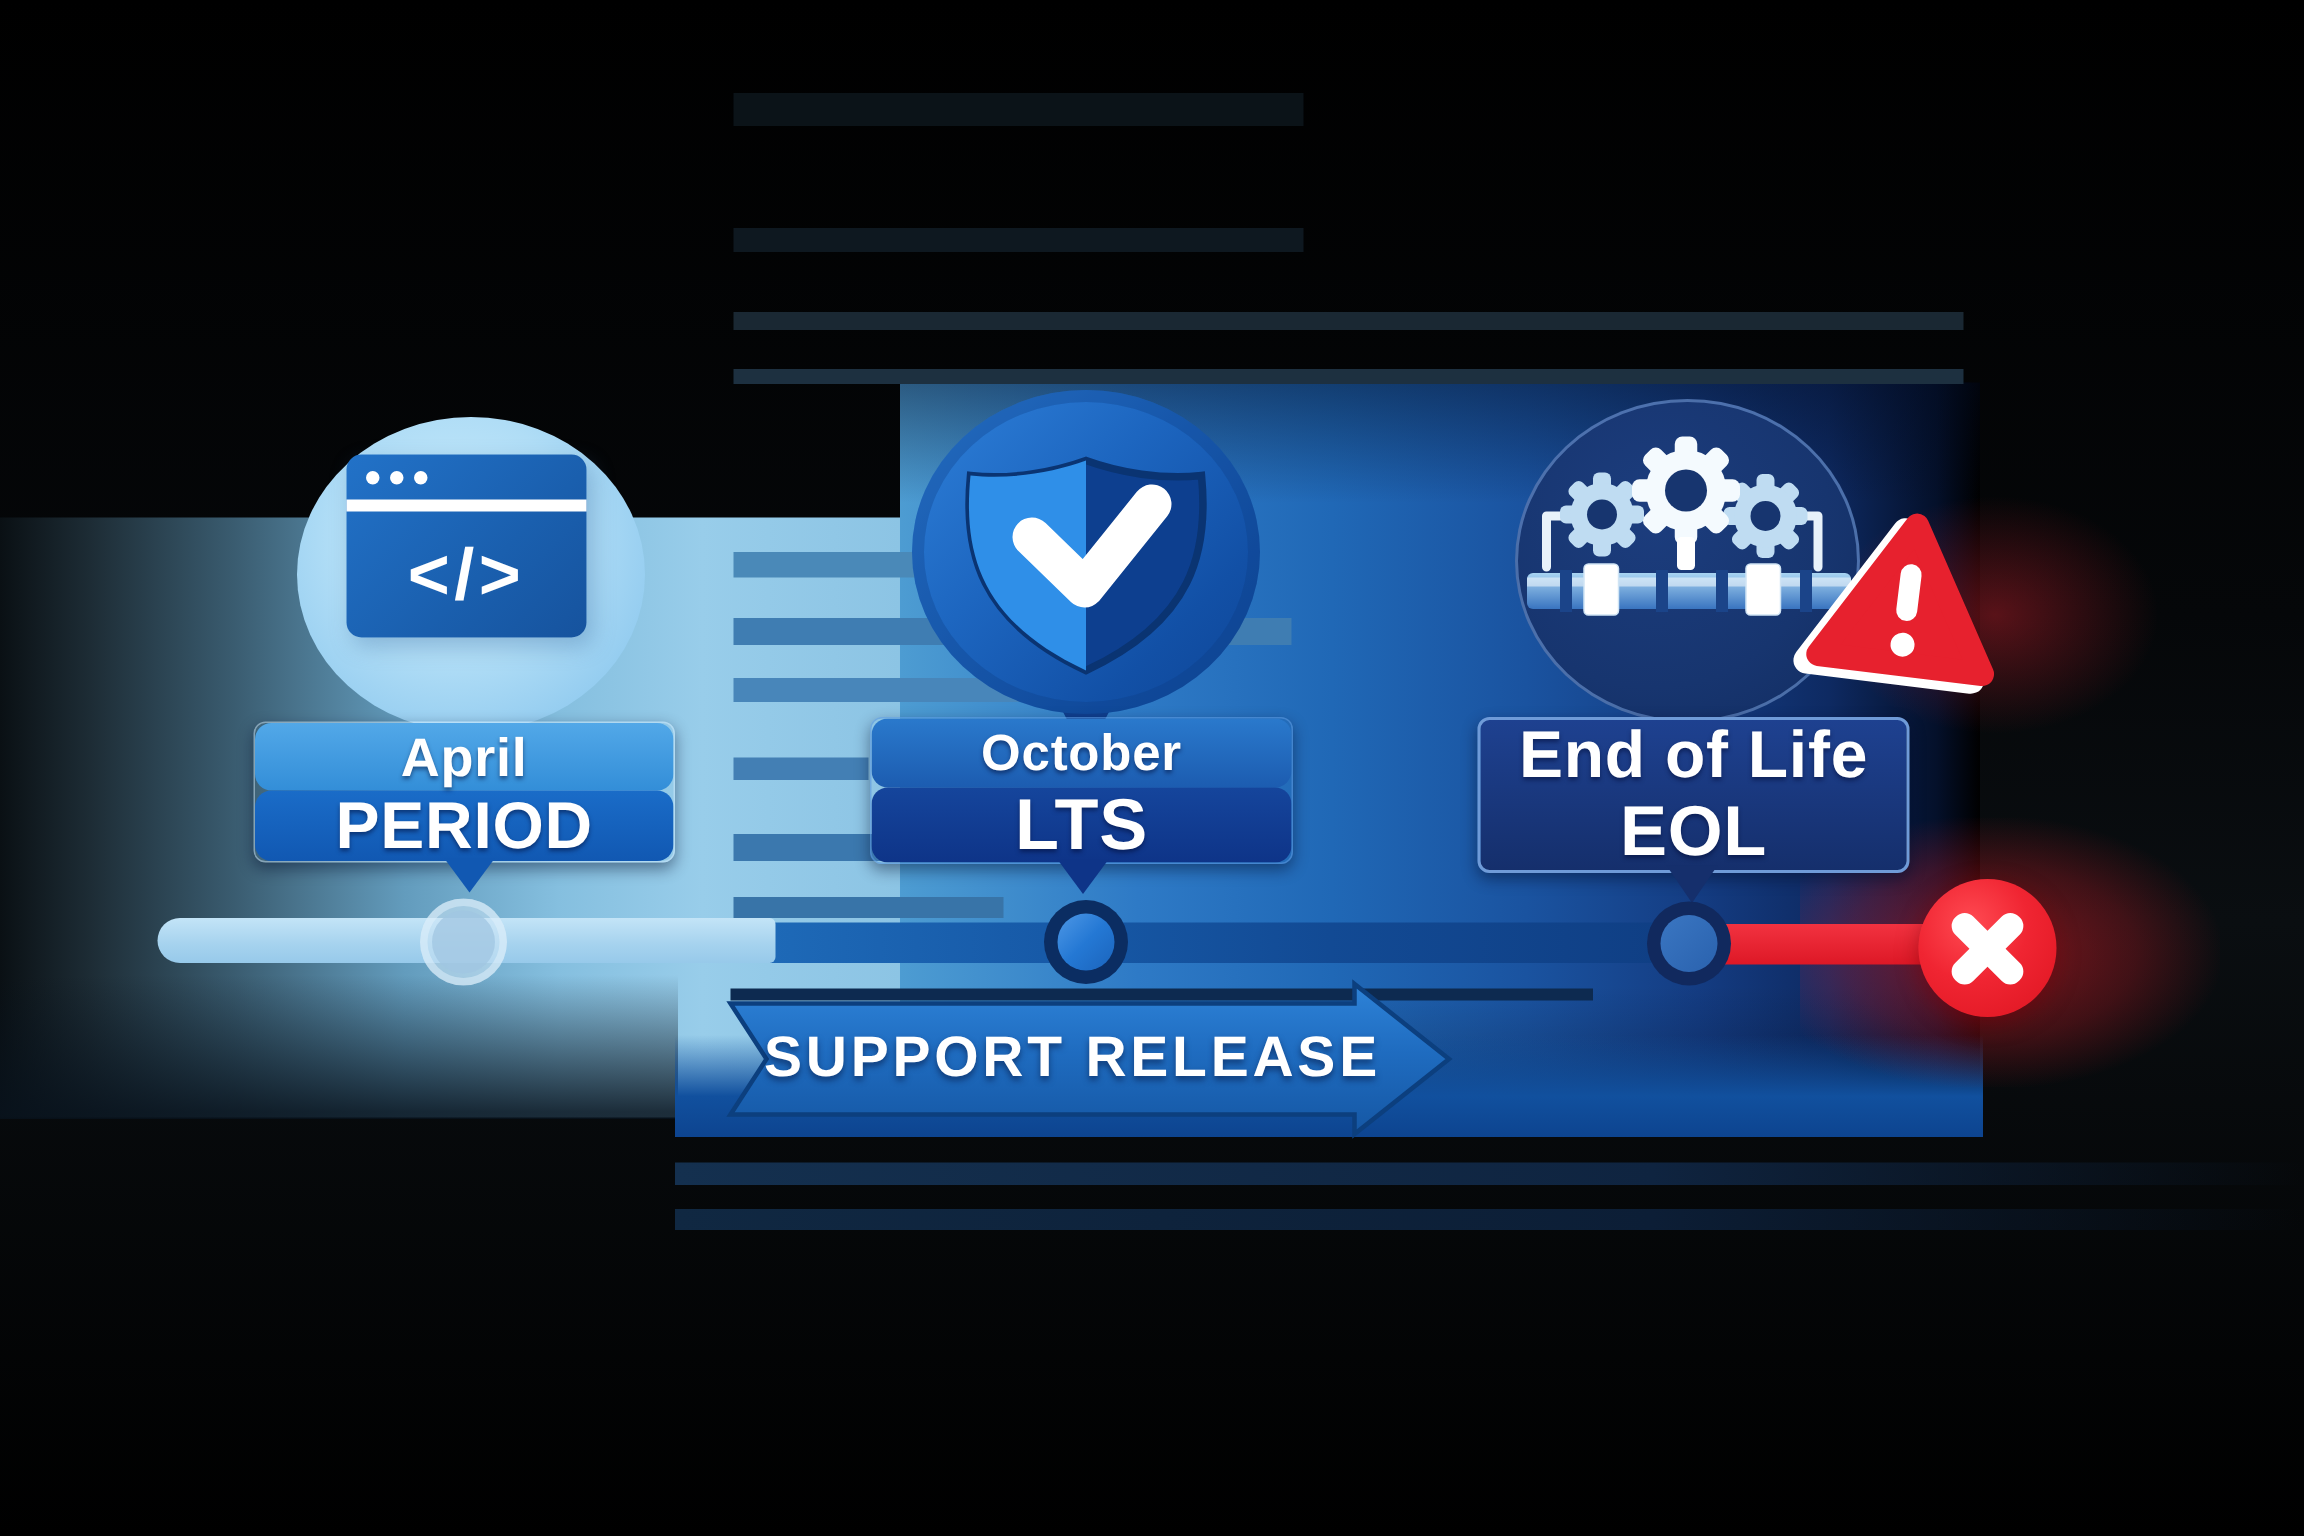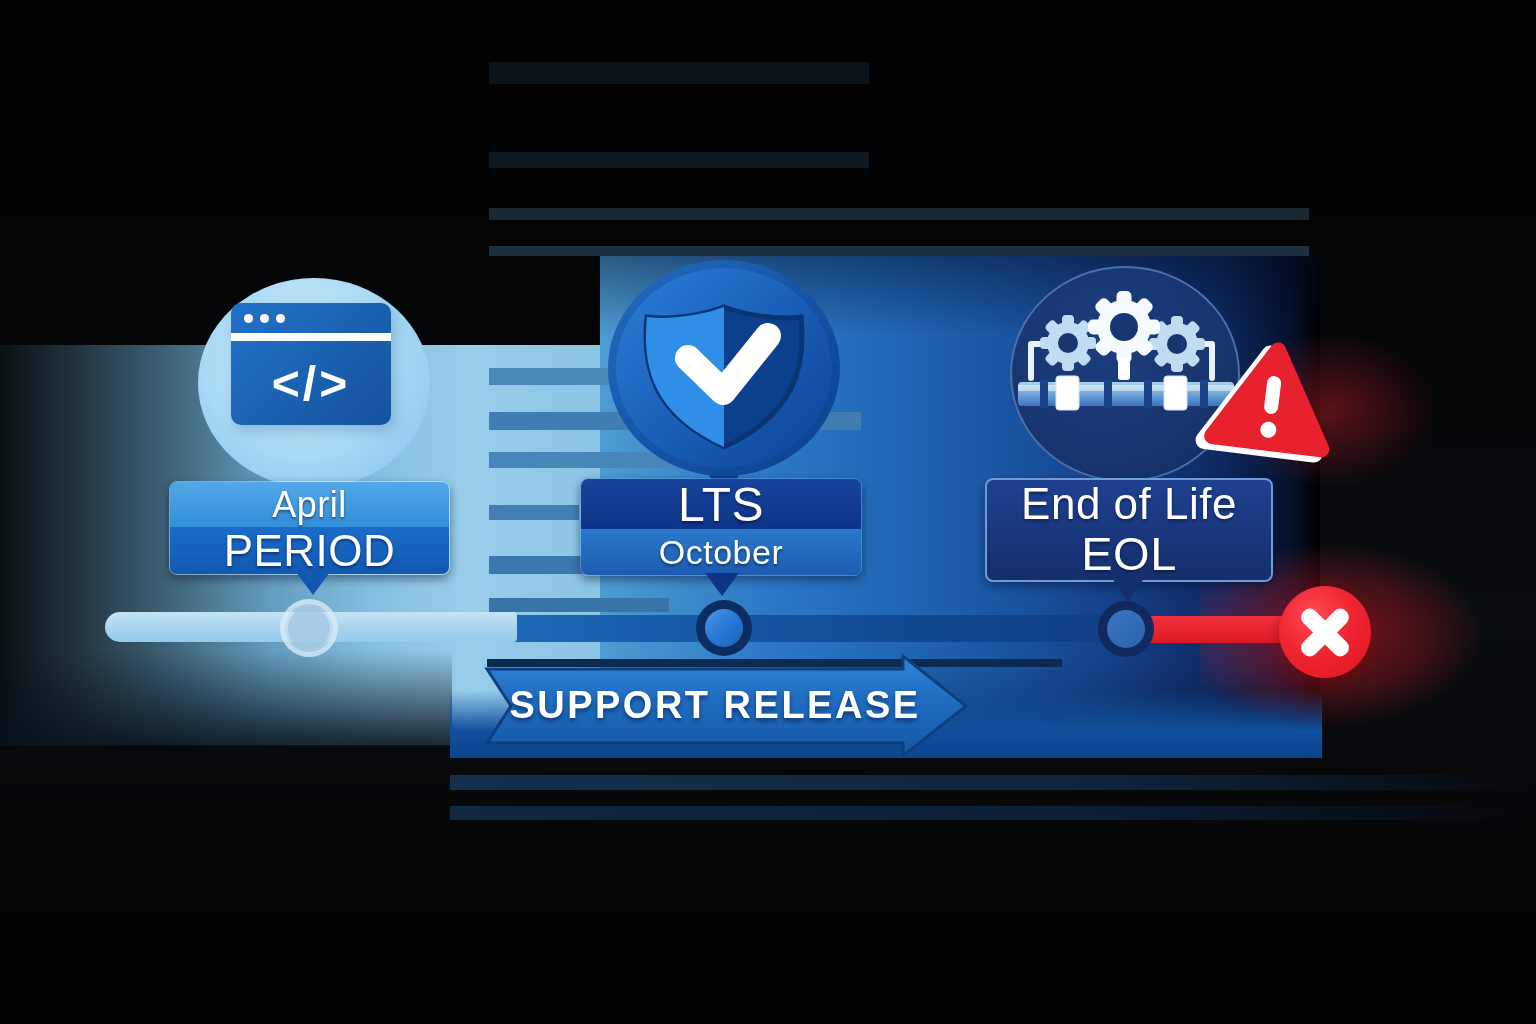--- a/index.html
+++ b/index.html
@@ -69,22 +69,22 @@
   .window-dot{position:absolute;top:11px;width:9px;height:9px;border-radius:50%;background:#fff;}
   .wd1{left:13px;} .wd2{left:29px;} .wd3{left:45px;}
   .window-divider{position:absolute;left:0;top:30px;width:100%;height:8px;background:#fff;}
   .code-glyph{position:absolute;left:0;top:38px;width:100%;height:84px;
     display:flex;align-items:center;justify-content:center;
     color:#fff;font-size:48px;font-weight:bold;letter-spacing:3px;}
 
   
   .label-box{position:absolute;border-radius:8px;overflow:hidden;
     box-shadow:0 4px 10px rgba(0,10,40,.45);}
-  .label-row{display:flex;align-items:center;justify-content:center;color:#fff;font-weight:normal;
-    text-shadow:0 2px 3px rgba(0,10,50,.5);letter-spacing:.5px;}
+  .label-row{display:flex;align-items:center;justify-content:center;color:#fff;font-weight:bold;
+    text-shadow:0 2px 3px rgba(0,10,50,.5);letter-spacing:.5px;border-radius:11px;}
   .box-release{left:169px;top:481px;width:279px;height:92px;border:1px solid rgba(220,240,255,.45);}
   .box-release .row-month{height:45px;font-size:36px;background:linear-gradient(180deg,#52a8e8 0%,#338ed8 100%);}
   .box-release .row-code{height:47px;font-size:44px;background:linear-gradient(180deg,#1a6cc8 0%,#1158b2 100%);}
   .box-lts{left:580px;top:478px;width:280px;height:96px;border:1px solid rgba(90,150,220,.6);}
   .box-lts .row-month{height:46px;font-size:34px;background:linear-gradient(180deg,#2a79cc 0%,#1c5cb0 100%);}
   .box-lts .row-code{height:50px;font-size:48px;background:linear-gradient(180deg,#15459c 0%,#0e3488 100%);}
   .box-eol{left:985px;top:478px;width:284px;height:100px;border:2px solid #6f9bd8;
     background:linear-gradient(180deg,#1e4190 0%,#152f6c 100%);}
   .box-eol .row-month{height:48px;font-size:44px;}
   .box-eol .row-code{height:50px;font-size:47px;}
@@ -236,22 +236,22 @@
     </g>
   </svg>
 
   <div class="label-box box-release z6">
     <div class="label-row row-month">April</div>
     <div class="label-row row-code">PERIOD</div>
   </div>
   <div class="box-tail box-tail-release z6"></div>
 
   <div class="label-box box-lts z6">
+    <div class="label-row row-month">October</div>
     <div class="label-row row-code">LTS</div>
-    <div class="label-row row-month">October</div>
   </div>
   <div class="box-tail box-tail-lts z6"></div>
 
   <div class="label-box box-eol z6">
     <div class="label-row row-month">End of Life</div>
     <div class="label-row row-code">EOL</div>
   </div>
   <div class="box-tail box-tail-eol z6"></div>
 
   <div class="abs bar-main z3"></div>

